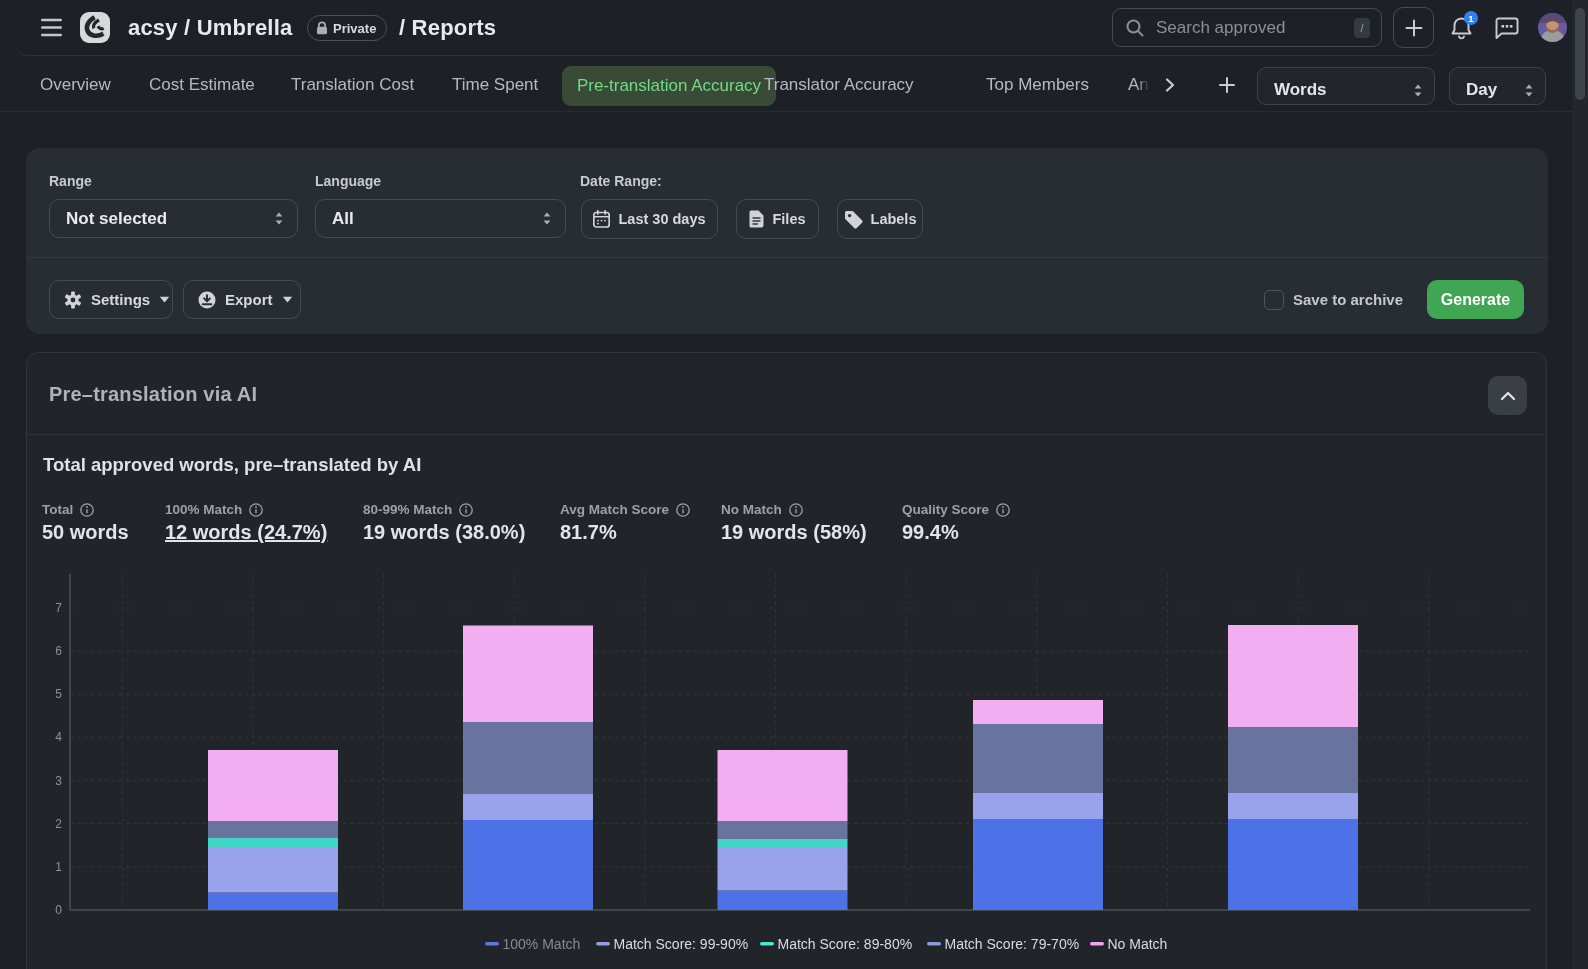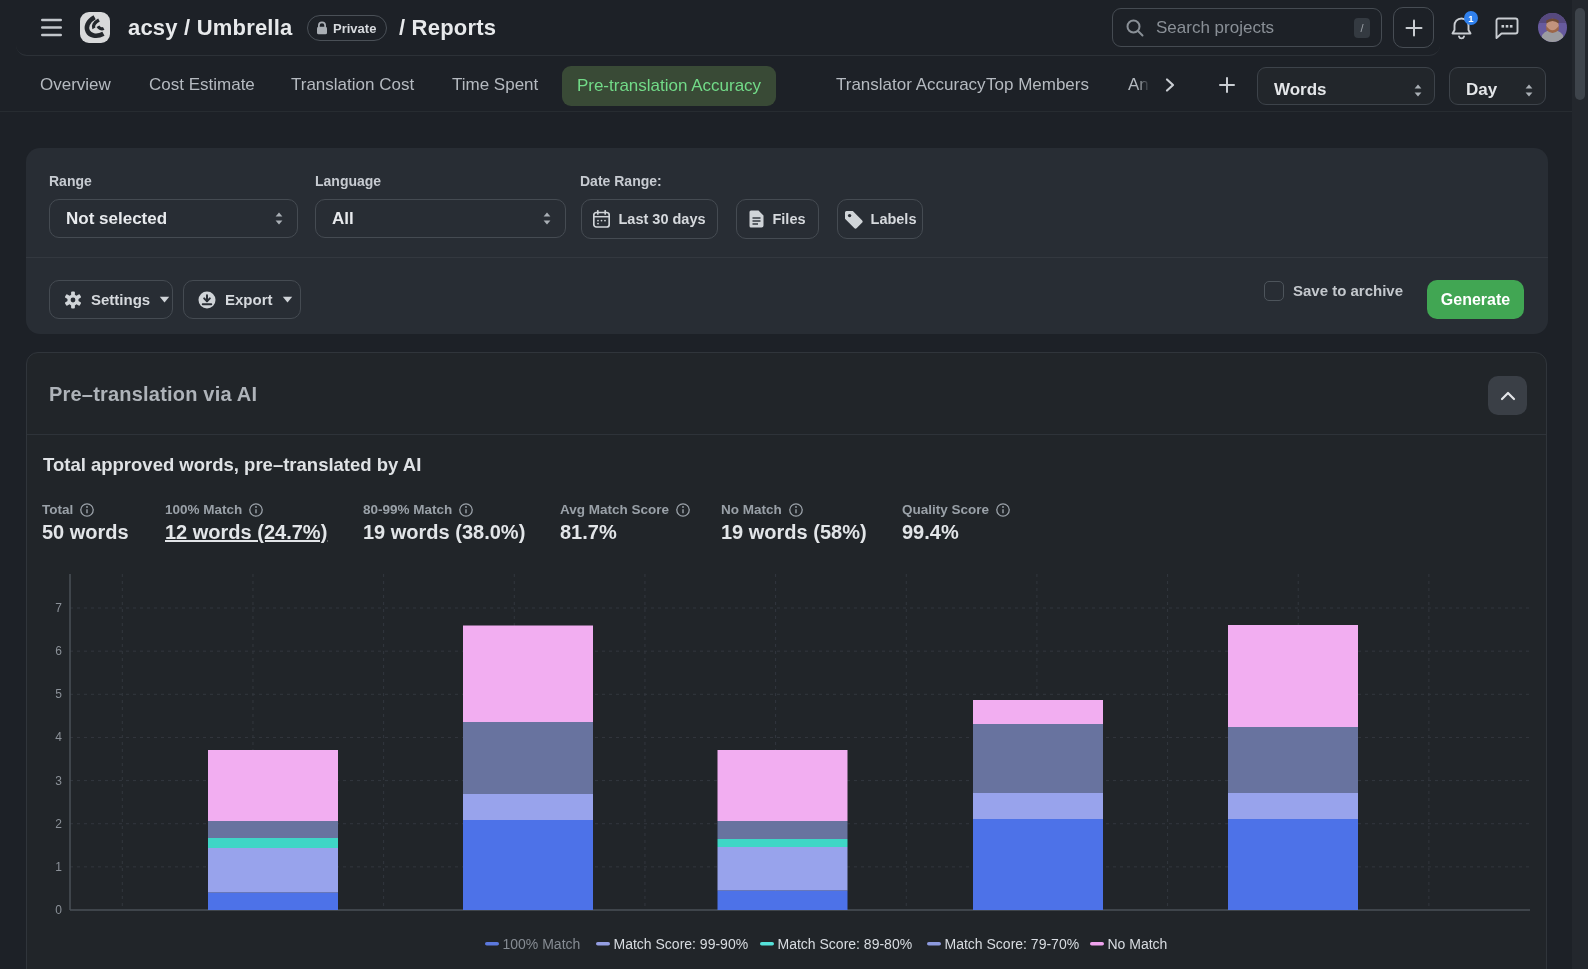--- a/index.html
+++ b/index.html
@@ -34,21 +34,21 @@
   
   #filtercard { position:absolute; left:26px; top:148px; width:1522px; height:186px; background:#282d34; border-radius:14px; }
   .flabel { position:absolute; top:25px; font-size:14px; font-weight:bold; color:#c7cbd1; }
   .fselect { position:absolute; top:51px; height:39px; border:1.5px solid #454b52; border-radius:10px;
     display:flex; align-items:center; justify-content:space-between; padding:0 14px 0 16px; color:#e8eaed; font-size:17px; font-weight:bold; }
   .fbtn { position:absolute; top:51px; height:40px; border:1.5px solid #454b52; border-radius:10px;
     display:flex; align-items:center; justify-content:center; gap:8px; color:#d6d9dd; font-size:14.5px; font-weight:bold; }
   #fdivider { position:absolute; left:0px; top:109px; width:1522px; height:1px; background:#33383f; }
   .bbtn { position:absolute; top:132px; height:39px; border:1.5px solid #454b52; border-radius:10px;
     display:flex; align-items:center; gap:9px; color:#d6d9dd; font-size:15px; font-weight:bold; padding:0 10px 0 14px; }
-  #savearch { position:absolute; right:145px; top:123px; height:39px; display:flex; align-items:center; gap:9px;
+  #savearch { position:absolute; right:145px; top:132px; height:39px; display:flex; align-items:center; gap:9px;
     color:#c4c8cd; font-size:15px; font-weight:bold; }
   #checkbox { width:20px; height:20px; border:1.5px solid #4d545b; border-radius:5px; }
   #genbtn { position:absolute; left:1401px; top:132px; width:97px; height:39px; background:#41a653; border-radius:10px;
     display:flex; align-items:center; justify-content:center; color:#fff; font-size:16px; font-weight:bold; }
 
   
   #chartcard { position:absolute; left:26px; top:352px; width:1521px; height:640px; background:#212529;
     border:1px solid #30353b; border-radius:12px; }
   #ctitle { position:absolute; left:22px; top:30px; font-size:20px; font-weight:bold; color:#aeb3b9; letter-spacing:.2px; }
   #collapsebtn { position:absolute; left:1461px; top:23px; width:39px; height:39px; background:#3a3f46; border-radius:10px;
@@ -85,21 +85,21 @@
       </svg>
     <span>Private</span>
   </div>
   <div class="navtitle abs" style="left:383px; top:15px;">/ Reports</div>
 
   <div id="searchbox">
     <svg width="18" height="18" viewBox="0 0 18 18">
         <circle cx="7.5" cy="7.5" r="6" fill="none" stroke="#8a9097" stroke-width="2"></circle>
         <line x1="12" y1="12" x2="16.5" y2="16.5" stroke="#8a9097" stroke-width="2" stroke-linecap="round"></line>
       </svg>
-    <span class="ph">Search projects</span>
+    <span class="ph">Search approved</span>
     <span id="slashkey">/</span>
   </div>
   <div id="plusbtn">
     <svg width="18" height="18" viewBox="0 0 18 18">
         <g stroke="#c9cdd2" stroke-width="2" stroke-linecap="round">
           <line x1="9" y1="1.5" x2="9" y2="16.5"></line>
           <line x1="1.5" y1="9" x2="16.5" y2="9"></line>
         </g>
       </svg>
   </div>
@@ -132,21 +132,21 @@
     </g>
   </svg>
 </div>
 
 <div id="tabsrow">
   <div class="tab" style="left:40px;">Overview</div>
   <div class="tab" style="left:149px;">Cost Estimate</div>
   <div class="tab" style="left:291px;">Translation Cost</div>
   <div class="tab" style="left:452px;">Time Spent</div>
   <div id="activetab">Pre-translation Accuracy</div>
-  <div class="tab" style="left:836px;">Translator Accuracy</div>
+  <div class="tab" style="left:764px;">Translator Accuracy</div>
   <div class="tab" style="left:986px;">Top Members</div>
   <div class="tab" style="left:1128px; width:22px; overflow:hidden; -webkit-mask-image:linear-gradient(to right,#000 40%,transparent);">An</div>
   <svg class="abs" style="left:1162px;top:20px" width="16" height="16" viewBox="0 0 16 16">
       <polyline points="5,2.5 11,8 5,13.5" fill="none" stroke="#c9cdd2" stroke-width="2.2" stroke-linecap="round" stroke-linejoin="round"></polyline>
     </svg>
   <svg class="abs" style="left:1219px;top:20px" width="16" height="16" viewBox="0 0 16 16">
       <g stroke="#c9cdd2" stroke-width="2" stroke-linecap="round">
         <line x1="8" y1="1" x2="8" y2="15"></line>
         <line x1="1" y1="8" x2="15" y2="8"></line>
       </g>

